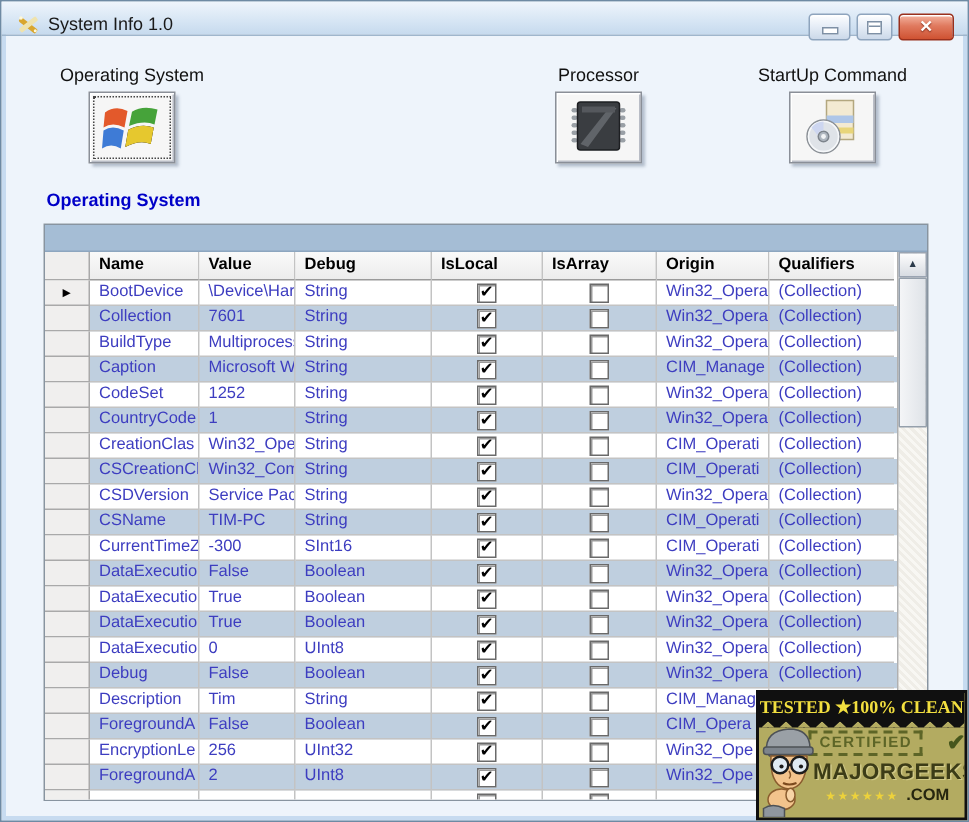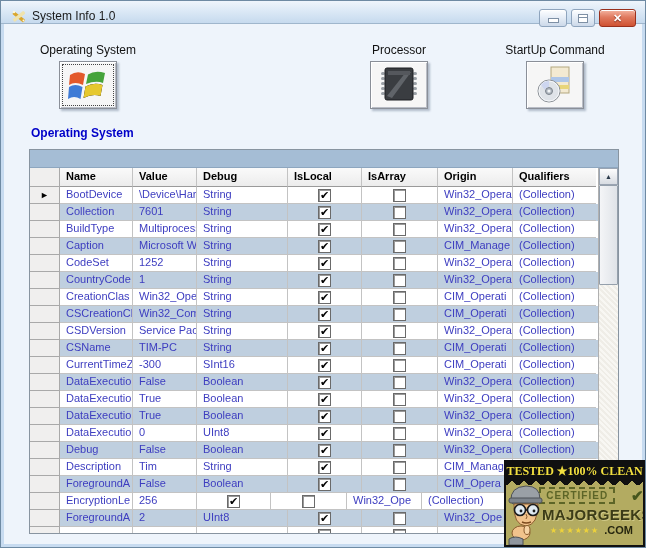--- a/index.html
+++ b/index.html
@@ -577,20 +577,21 @@
                   <span class="mark">✔</span>
                 </span>
               </div>
     <div class="cell c-origin">CIM_Opera</div>
     <div class="cell c-qual">(Collection)</div>
   </div>
             <div class="row">
     <div class="cell selcell"></div>
     <div class="cell c-name">EncryptionLe</div>
     <div class="cell c-value">256</div>
+    <div class="cell c-type">UInt32</div>
     <div class="cell c-local cb-cell">
                 <span class="cb local checked">
                   <span class="mark">✔</span>
                 </span>
               </div>
     <div class="cell c-array cb-cell">
                 <span class="cb array">
                   <span class="mark">✔</span>
                 </span>
               </div>

